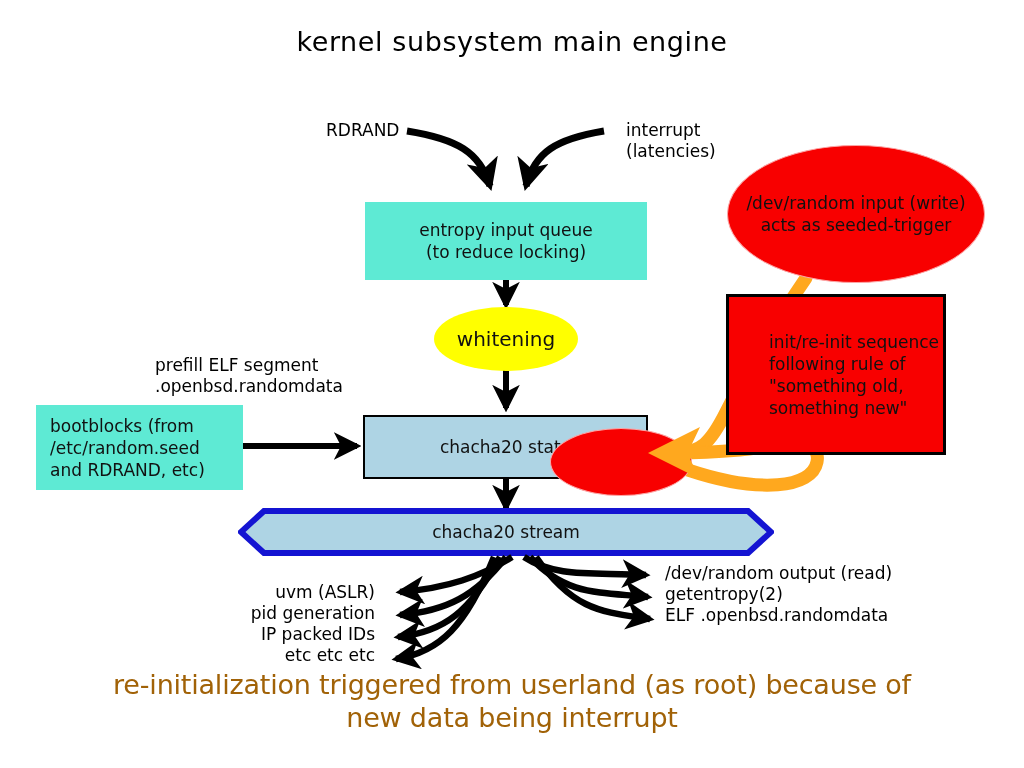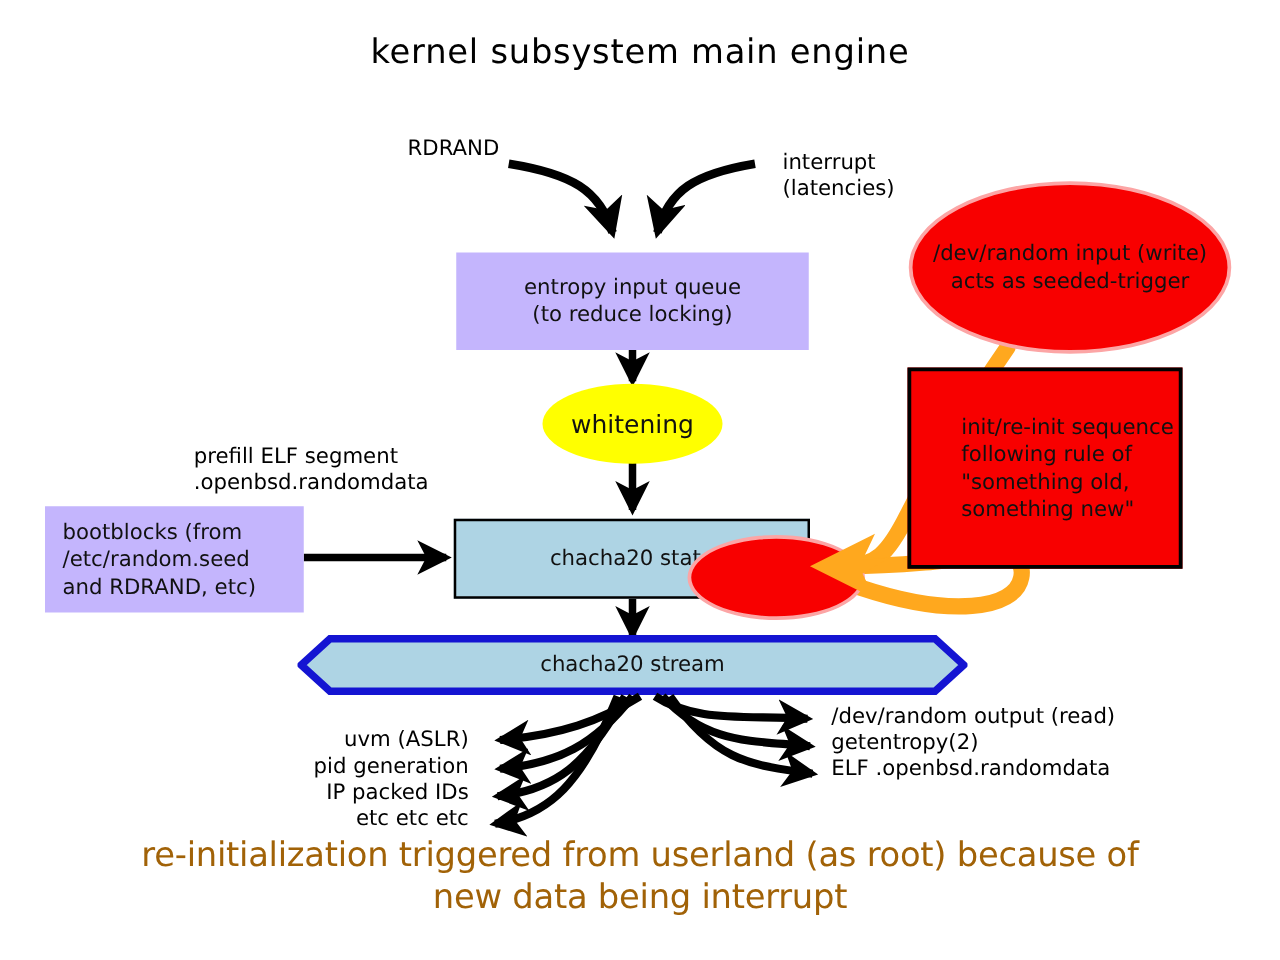--- a/index.html
+++ b/index.html
@@ -55,21 +55,21 @@
     width: 1024px;
     text-align: center;
     color: #a16207;
     font-size: 27px;
     line-height: 33px;
     font-weight: normal;
     letter-spacing: -0.2px;
   }
   
   .orange-box {
-    background: #c4b5fd;
+    background: #5eead4;
     color: #111111;
     font-size: 17px;
     line-height: 22px;
     padding: 10px 14px;
     white-space: pre-line;
   }
   .red-box {
     background: #f80000;
     border: 3px solid #000000;
     color: #111111;
@@ -93,21 +93,21 @@
     justify-content: center;
     text-align: center;
   }
   .yellow-ellipse {
     background: #ffff00;
     color: #111111;
     font-size: 20px;
   }
   .red-ellipse {
     background: #f80000;
-    border: 3px solid #fca5a5;
+    border: 1px solid #fca5a5;
     color: #111111;
     font-size: 17px;
     line-height: 22px;
     white-space: pre-line;
   }
   .banner-label {
     position: absolute;
     left: 0;
     top: 0;
     width: 100%;
@@ -168,21 +168,21 @@
                C 710 444 700 452 678 453" stroke="#ffa81e" stroke-width="13" fill="none" stroke-linecap="round"></path>
     </g>
 
     <g>
       <path d="M 688 470 C 760 494 812 488 817 462
                C 822 436 782 446 740 450
                C 716 452 698 453 678 453" stroke="#ffa81e" stroke-width="13" fill="none" stroke-linecap="round"></path>
     </g>
   </svg>
 
-  <div class="label-text txt-left" style="left:326px; top:109px;">RDRAND</div>
+  <div class="label-text txt-left" style="left:326px; top:120px;">RDRAND</div>
 
   <div class="label-text txt-left" style="left:626px; top:120px;">interrupt
 (latencies)</div>
 
   <div class="node orange-box txt-center" style="left:365px; top:202px; width:282px; height:78px;
               display:flex; align-items:center; justify-content:center;">
     <span>entropy input queue
 (to reduce locking)</span>
   </div>
 

